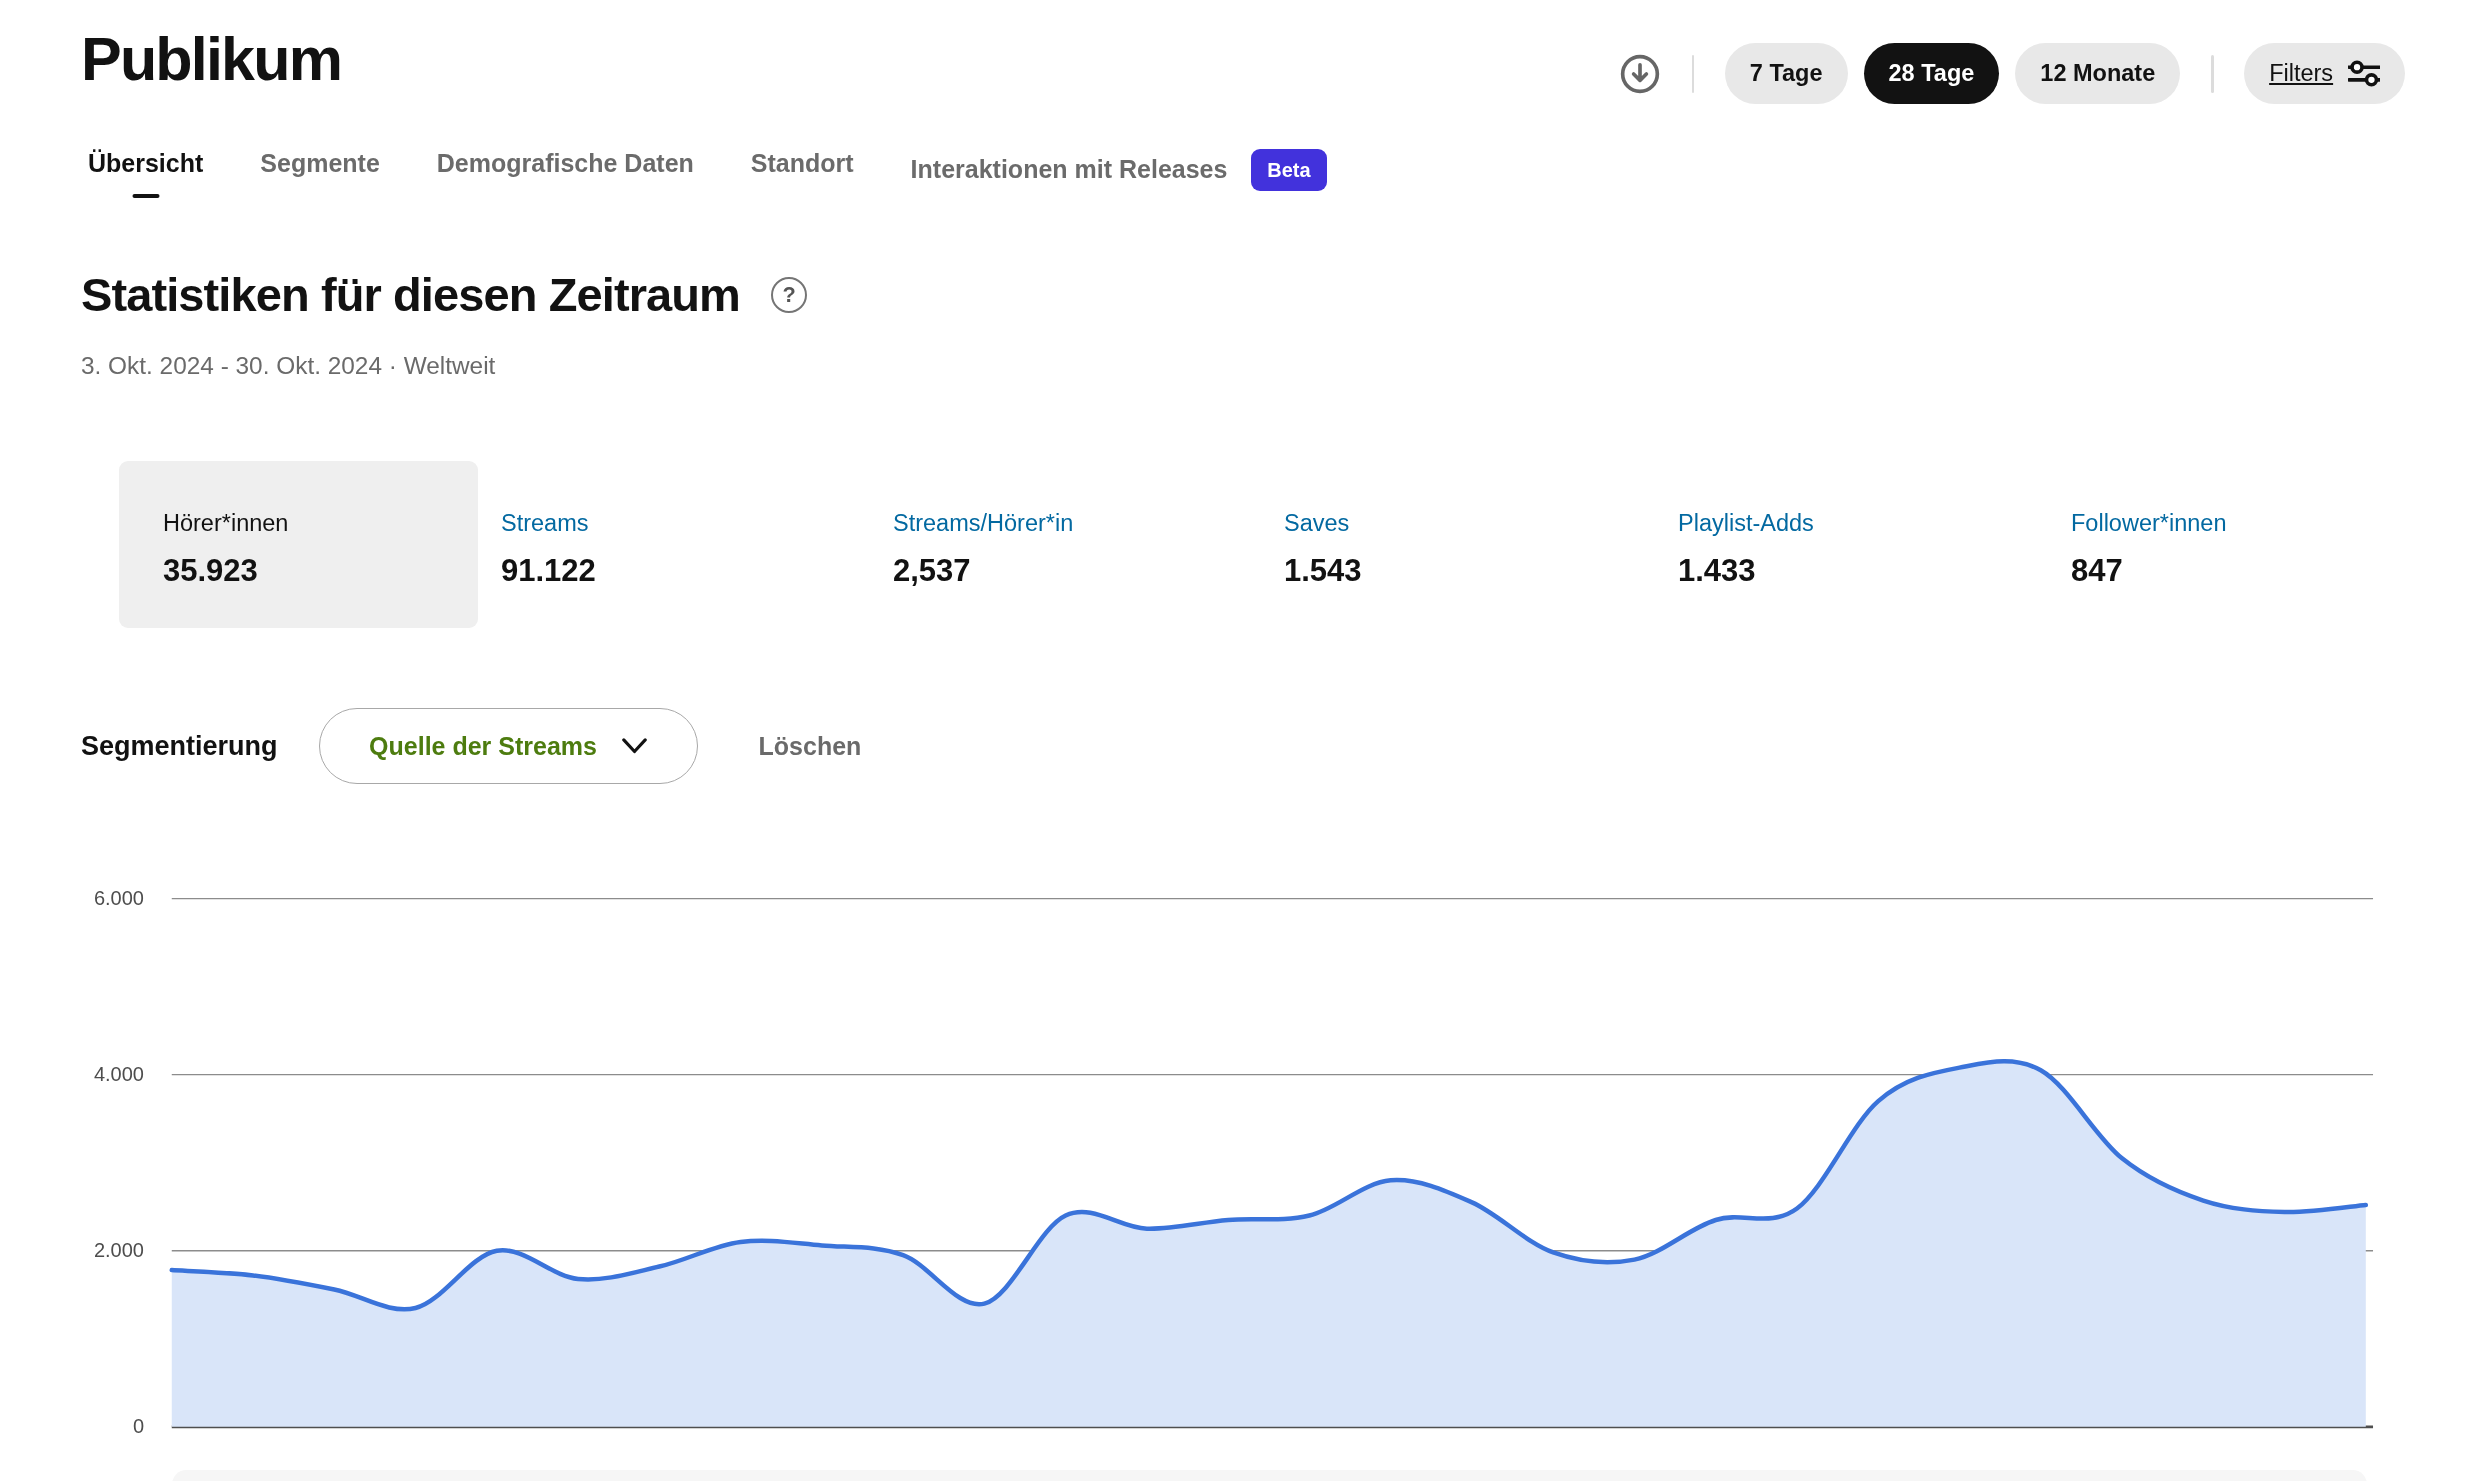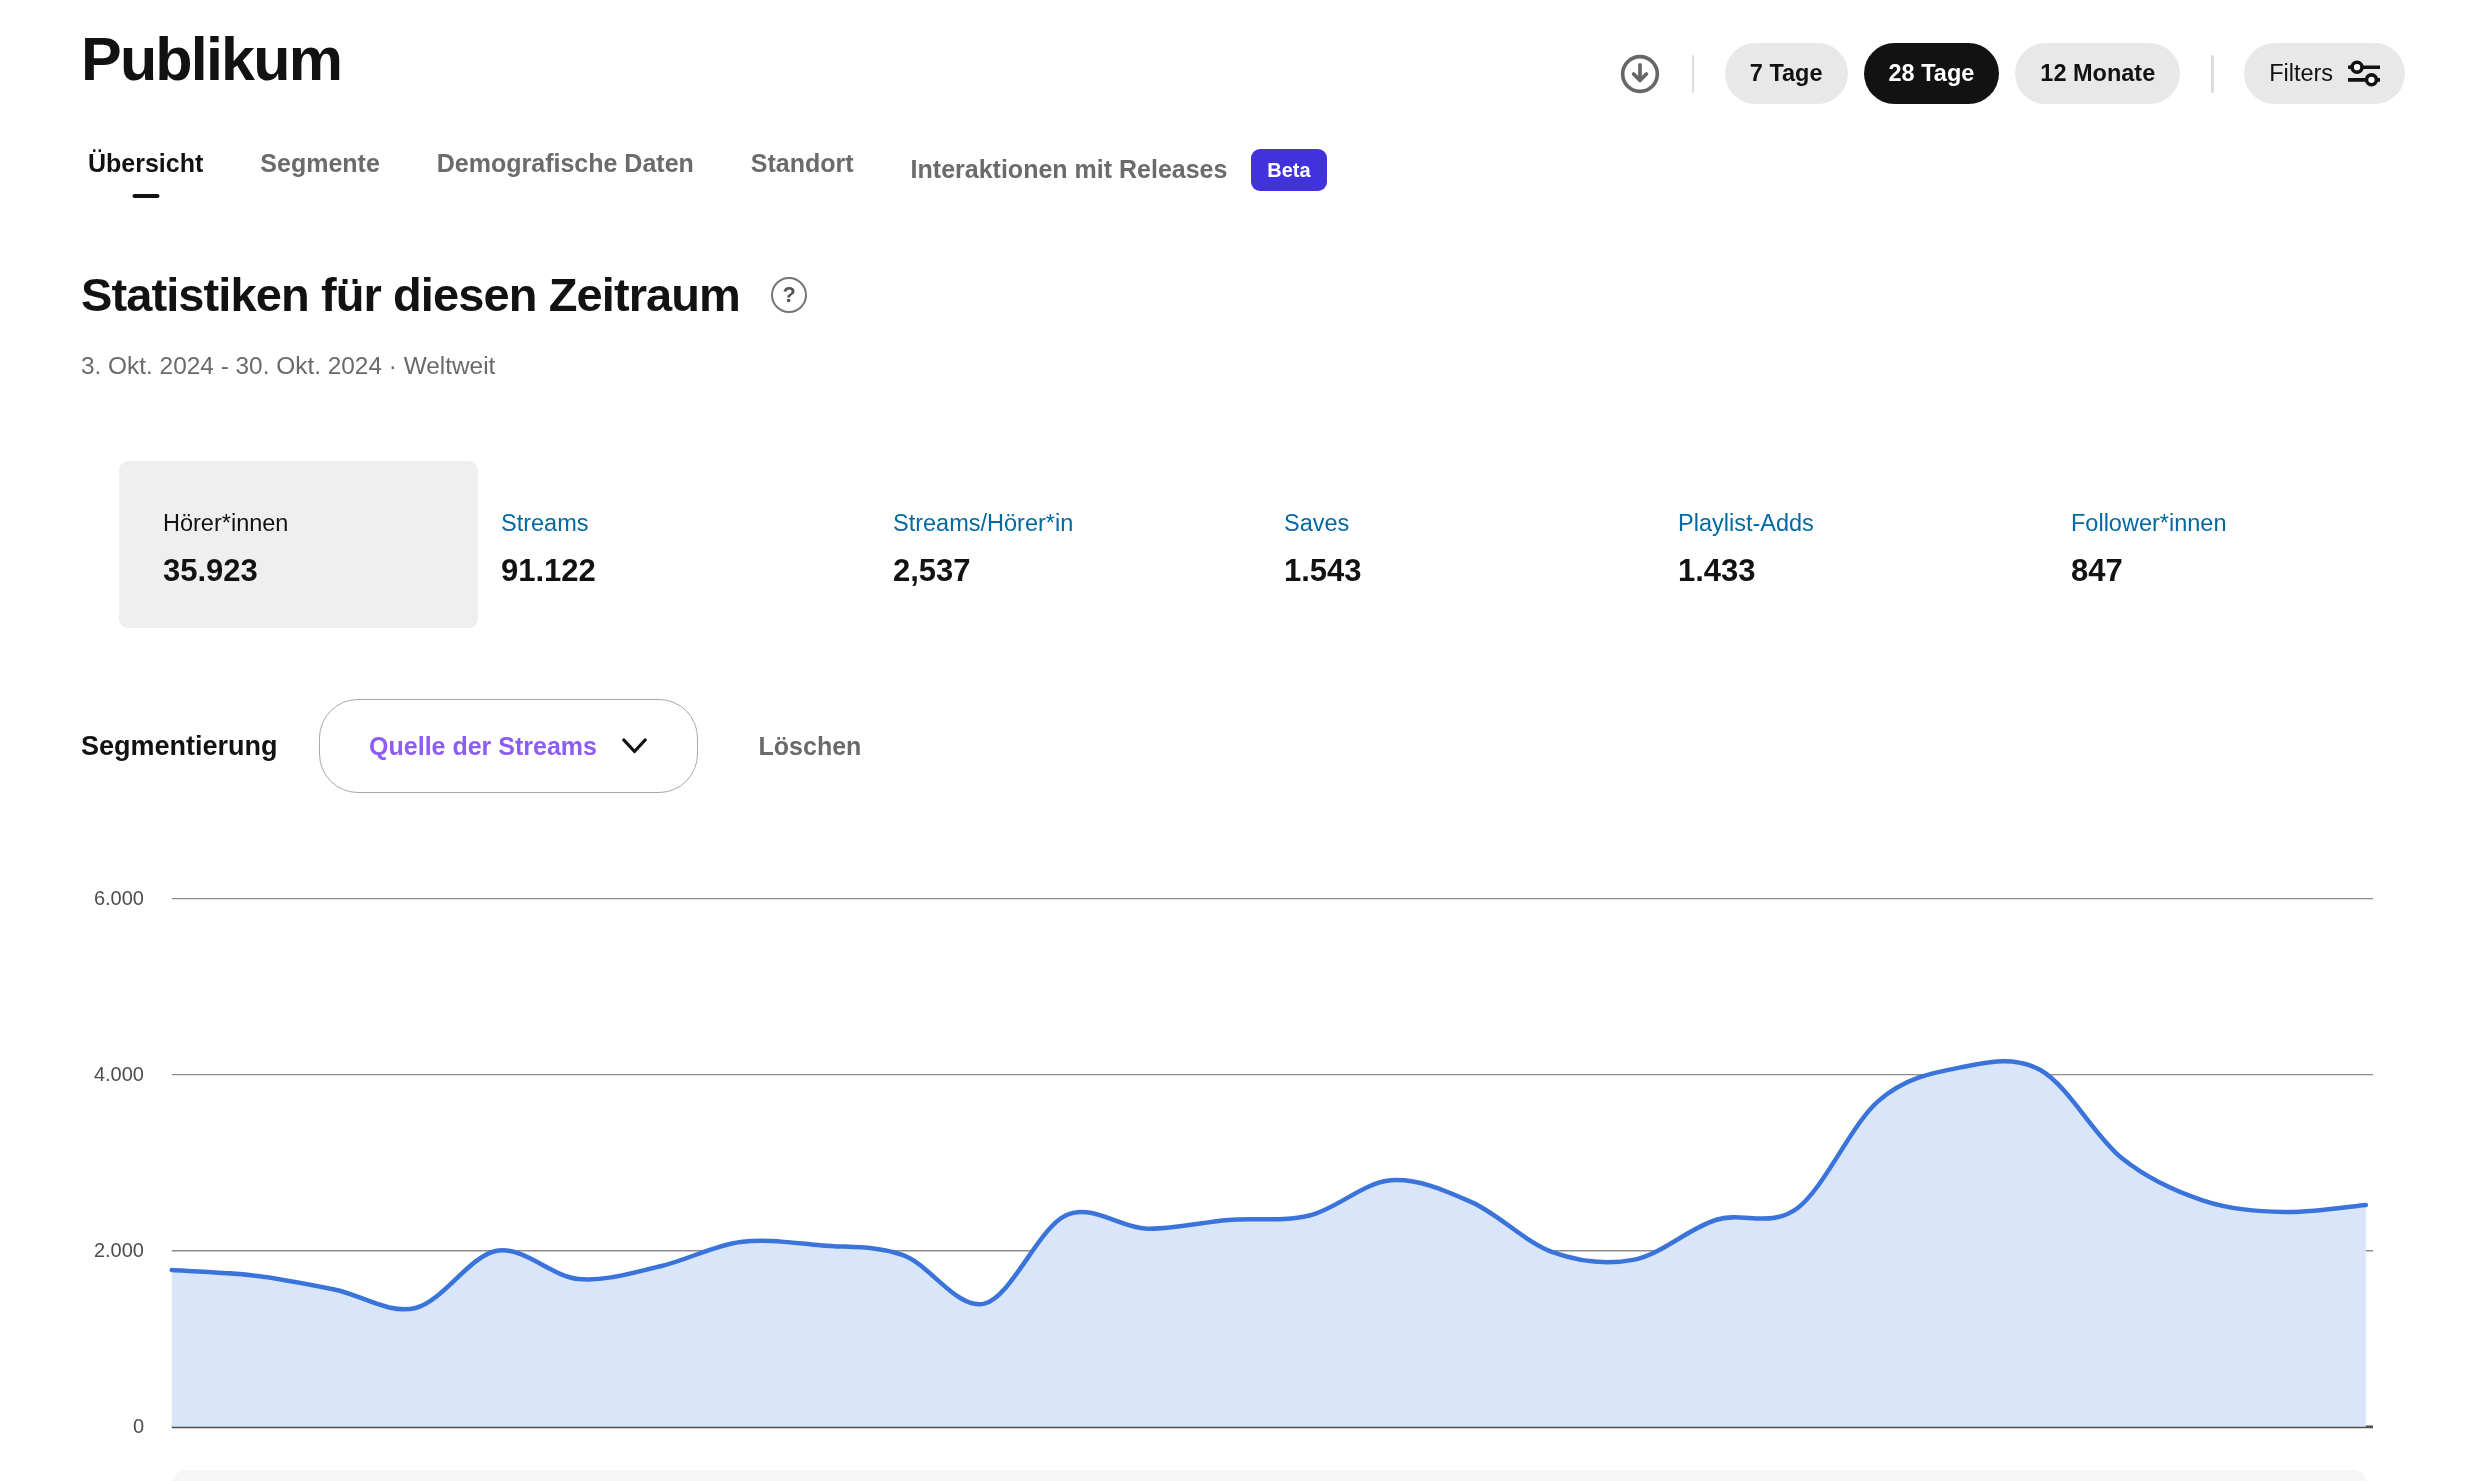--- a/index.html
+++ b/index.html
@@ -9,21 +9,21 @@
 
   
   .h1 { position:absolute; left:81px; top:23.5px; font-size:61px; font-weight:700; letter-spacing:-1.8px; color:#121212; }
   .header-controls { position:absolute; top:43px; right:82px; display:flex; align-items:center; gap:18px; height:61px; }
   .icon-btn { background:none; border:none; cursor:pointer; display:flex; align-items:center; }
   .vdivider { width:2.7px; height:38px; background:#dcdcdc; border-radius:1.8px; margin:0 12.6px; }
   .pill { height:61px; border:none; border-radius:31px; background:#e8e8e8; color:#121212;
           font-family:"Liberation Sans", sans-serif; font-size:23.5px; font-weight:700;
           padding:0 25px; cursor:pointer; white-space:nowrap; }
   .pill.active { background:#121212; color:#fff; }
-  .pill.filters { display:flex; align-items:center; gap:14.4px; font-weight:400; }
+  .pill.filters { display:flex; align-items:center; gap:14.4px; font-weight:400;text-decoration:underline; }
   .range-group { display:flex; align-items:center; gap:16px; }
 
   
   .tabs { position:absolute; left:88px; top:149px; display:flex; align-items:flex-start; gap:57px; }
   .tab { position:relative; background:none; border:none; cursor:pointer; display:flex; align-items:center;
          font-family:"Liberation Sans", sans-serif; font-size:25px; font-weight:700; color:#6b6b6b; padding:0 0 20px 0; }
   .tab.active { color:#121212; }
   .tab.active::after { content:""; position:absolute; bottom:0; left:50%; transform:translateX(-50%);
                        width:27px; height:4.5px; background:#121212; border-radius:2.7px; }
   .tab-badge { display:inline-block; margin-left:23.5px; color:#fff; font-size:20px; font-weight:700;
@@ -40,23 +40,23 @@
   
   .card { position:absolute; top:461px; width:359px; height:167px; border-radius:9px; padding:47px 18px 0 44px; cursor:pointer; }
   .card.selected { background:#efefef; }
   .card-label { font-size:23.5px; color:#0369a1; line-height:31px; }
   .card.selected .card-label { color:#121212; }
   .card-value { margin-top:14.4px; font-size:31px; font-weight:700; color:#121212; }
 
   
   .seg-row { position:absolute; left:81px; top:707px; height:78px; display:flex; align-items:center; }
   .seg-label { font-size:27px; font-weight:700; color:#121212; margin-right:41px; }
-  .seg-dropdown { height:94px; min-width:379px; border:1.8px solid #a8a8a8; border-radius:39px; background:#fff;
+  .seg-dropdown { height:76px; min-width:379px; border:1.8px solid #a8a8a8; border-radius:39px; background:#fff;
                   display:flex; align-items:center; justify-content:center; gap:25px; padding:0 36px;
-                  font-family:"Liberation Sans", sans-serif; font-size:25px; font-weight:700; color:#8b5cf6; cursor:pointer; }
+                  font-family:"Liberation Sans", sans-serif; font-size:25px; font-weight:700; color:#4d7c0f; cursor:pointer; }
   .seg-clear { margin-left:61px; background:none; border:none; font-family:"Liberation Sans", sans-serif;
                font-size:25px; font-weight:700; color:#6a6a6a; cursor:pointer; }
 
   
   .chart { position:absolute; left:0; top:858px; width:2429px; height:623px; }
   .chart svg.plot { position:absolute; left:0; top:0; }
   .ytick { position:absolute; left:0; width:144px; text-align:right; font-size:20px; color:#4d4d4d; }
   .bottom-panel { position:absolute; left:172px; top:612px; width:2195px; height:18px;
                   background:#f6f6f6; border-radius:14.4px 14.4px 0 0; }
 </style>

